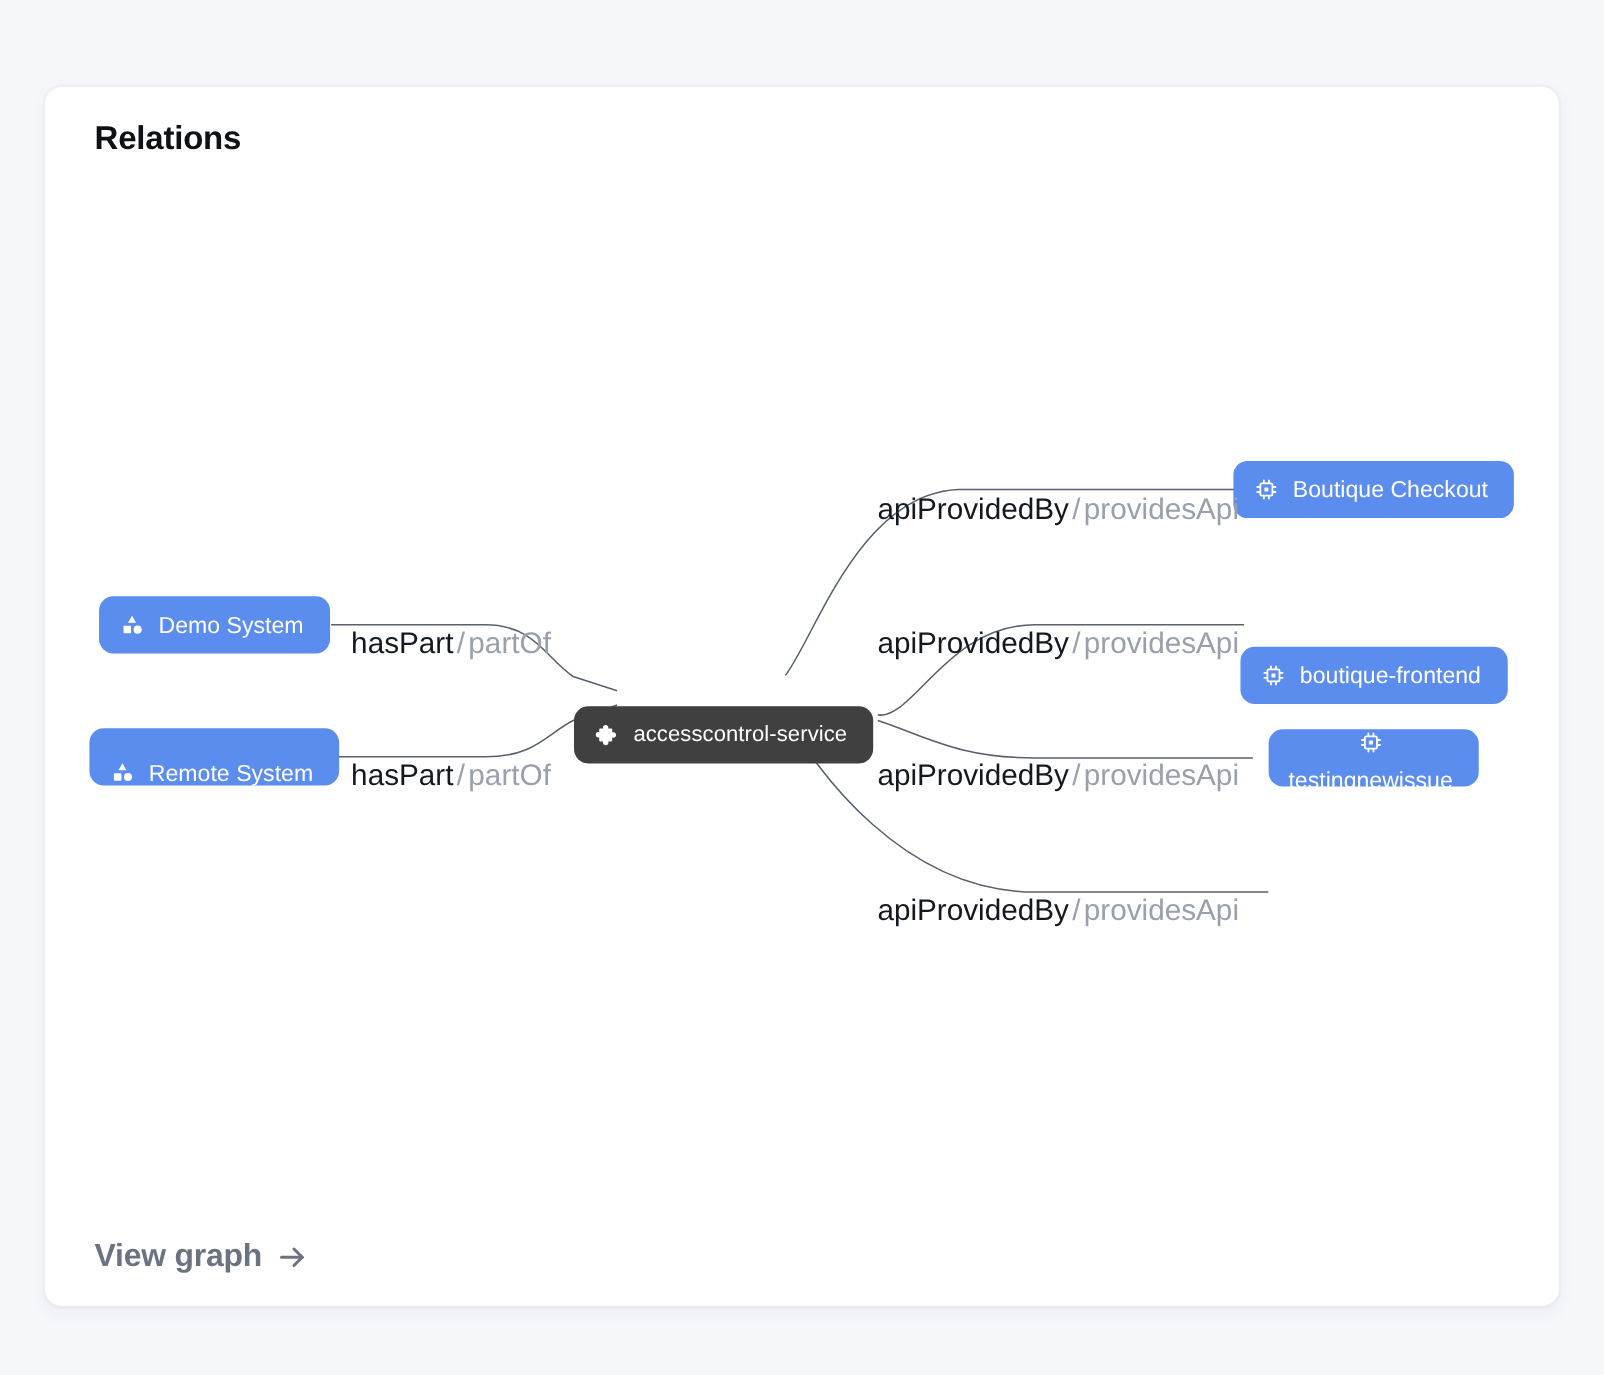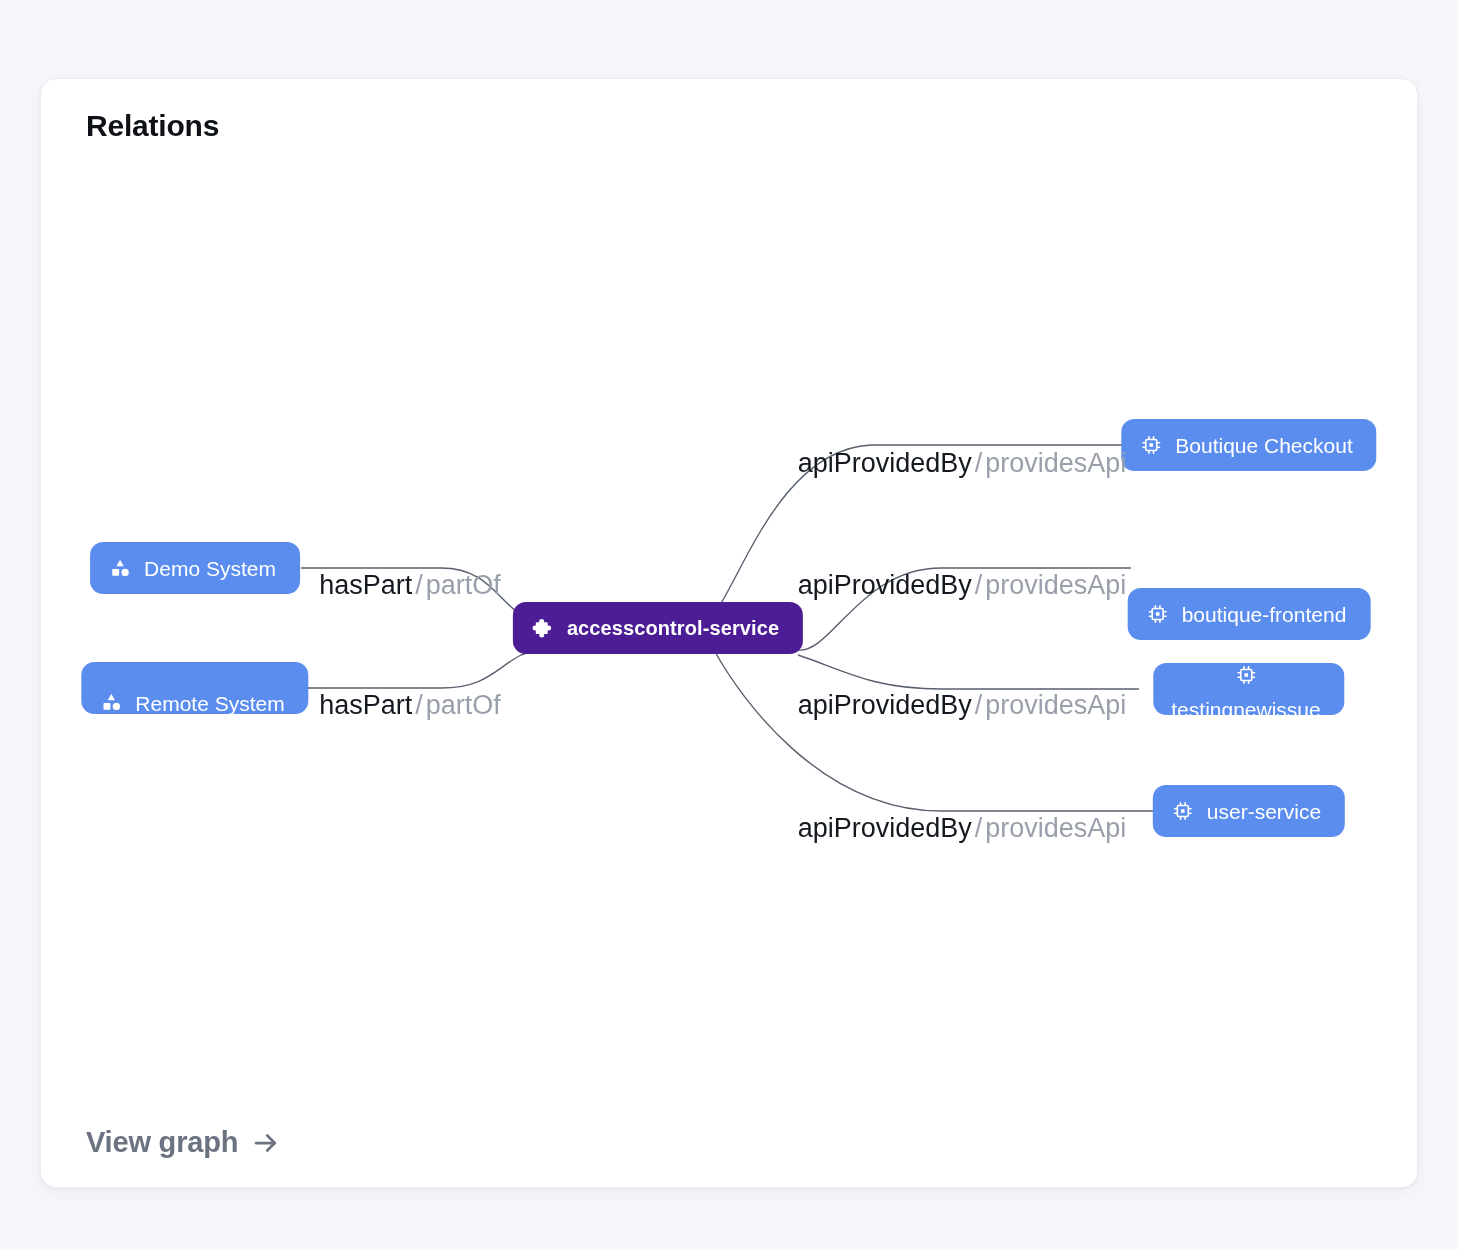--- a/index.html
+++ b/index.html
@@ -79,21 +79,21 @@
     gap: 12px;
     height: 52px;
     padding: 0 24px 0 18px;
     border-radius: 13px;
     color: #ffffff;
     font-size: 21px;
     white-space: nowrap;
     transform: translate(-50%, -50%);
   }
   .node.blue  { background: #5b8def; }
-  .node.amber { background: #4c1d95; font-weight: bold; font-size: 20px; }
+  .node.amber { background: #404040; font-weight: normal; font-size: 20px; margin-top: 40px; }
   .node .node-icon {
     display: inline-flex;
     align-items: center;
     justify-content: center;
     width: 24px;
     height: 24px;
     flex: 0 0 24px;
   }
   .node .node-icon svg { display: block; }
   .node .node-label { line-height: 1; }
@@ -216,30 +216,20 @@
         <span class="node-icon">
           <svg width="22" height="22" viewBox="0 0 24 24" fill="none" stroke="#ffffff" stroke-width="1.8" stroke-linecap="round">
             <rect x="6" y="6" width="12" height="12" rx="1.6"></rect>
             <rect x="10" y="10" width="4" height="4" rx="0.6" fill="#ffffff" stroke="none"></rect>
             <path d="M9.5 3v2.6M14.5 3v2.6M9.5 18.4V21M14.5 18.4V21M3 9.5h2.6M3 14.5h2.6M18.4 9.5H21M18.4 14.5H21"></path>
           </svg>
         </span>
         <span class="node-label">testingnewissue</span>
       </div>
 
-      <div class="node blue" style="left:1208px; top:732px;">
-        <span class="node-icon">
-          <svg width="22" height="22" viewBox="0 0 24 24" fill="none" stroke="#ffffff" stroke-width="1.8" stroke-linecap="round">
-            <rect x="6" y="6" width="12" height="12" rx="1.6"></rect>
-            <rect x="10" y="10" width="4" height="4" rx="0.6" fill="#ffffff" stroke="none"></rect>
-            <path d="M9.5 3v2.6M14.5 3v2.6M9.5 18.4V21M14.5 18.4V21M3 9.5h2.6M3 14.5h2.6M18.4 9.5H21M18.4 14.5H21"></path>
-          </svg>
-        </span>
-        <span class="node-label">user-service</span>
-      </div>
 
       <div class="edge-label" style="left:369px; top:506px;">
         <span class="fwd">hasPart</span><span class="sep">/</span><span class="rev">partOf</span>
       </div>
 
       <div class="edge-label" style="left:369px; top:626px;">
         <span class="fwd">hasPart</span><span class="sep">/</span><span class="rev">partOf</span>
       </div>
 
       <div class="edge-label" style="left:921px; top:384px;">

